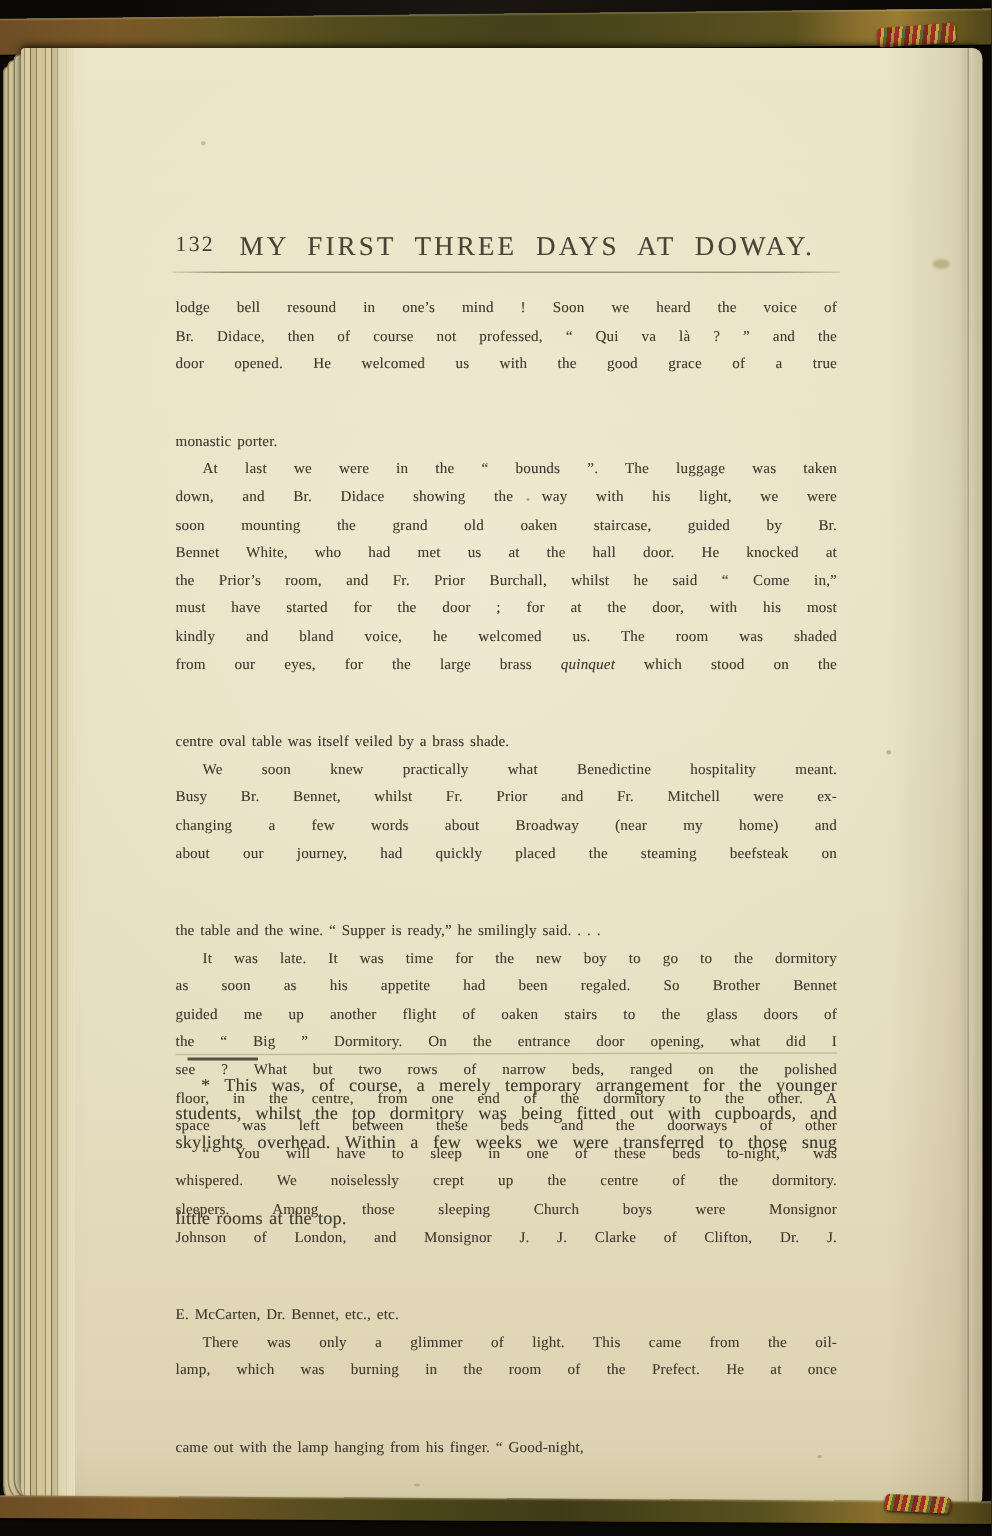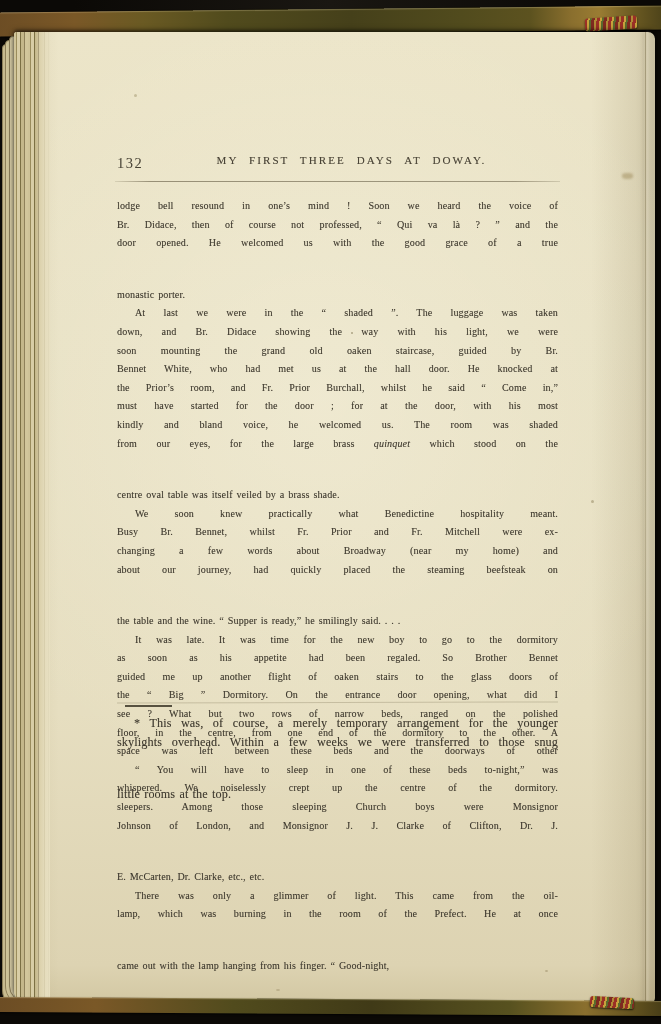--- a/index.html
+++ b/index.html
@@ -63,21 +63,21 @@
     background:linear-gradient(180deg, rgba(110,98,62,.45), rgba(110,98,62,.25) 50%, rgba(110,98,62,.5));
     box-shadow:2px 0 3px rgba(255,252,238,.5), -2px 0 3px rgba(120,105,70,.25);
   }
   
   #content{position:absolute;left:103px;top:90px;width:441px;color:#3f3a2f;}
   #running-header{position:relative;height:20px;margin-top:32px;}
   #page-number{
     position:absolute;left:0;top:1px;font-size:14.5px;letter-spacing:1.5px;color:#464134;
   }
   #running-title{
-    text-align:center;font-size:11px;letter-spacing:2.1px;word-spacing:6px;
+    text-align:center;font-size:18px;letter-spacing:2.1px;word-spacing:6px;
     color:#4a4437;padding-left:28px;
     text-shadow:0.2px 0.3px 0.4px rgba(70,64,50,.35);
   }
   #header-rule{
     position:relative;margin-top:7px;height:1px;width:445px;left:-2px;
     background:linear-gradient(90deg, rgba(95,86,62,.15), rgba(95,86,62,.6) 8%, rgba(95,86,62,.55) 90%, rgba(95,86,62,.2));
   }
   #body-text{margin-top:15px;}
   .line{
     height:18.6px;line-height:18.6px;overflow:hidden;
@@ -133,21 +133,21 @@
       <div id="header-rule"></div>
 
       <div id="body-text">
           <div class="para">
             <div class="line">lodge bell resound in one’s mind !  Soon we heard the voice of</div>
             <div class="line">Br. Didace, then of course not professed, “ Qui va là ? ” and the</div>
             <div class="line">door opened.  He welcomed us with the good grace of a true</div>
             <div class="line last">monastic porter.</div>
           </div>
           <div class="para">
-            <div class="line indent">At last we were in the “ shaded ”.  The luggage was taken</div>
+            <div class="line indent">At last we were in the “ bounds ”.  The luggage was taken</div>
             <div class="line">down, and Br. Didace showing the way with his light, we were</div>
             <div class="line">soon mounting the grand old oaken staircase, guided by Br.</div>
             <div class="line">Bennet White, who had met us at the hall door.  He knocked at</div>
             <div class="line">the Prior’s room, and Fr. Prior Burchall, whilst he said “ Come in,”</div>
             <div class="line">must have started for the door ; for at the door, with his most</div>
             <div class="line">kindly and bland voice, he welcomed us.  The room was shaded</div>
             <div class="line"><span>from our eyes, for the large brass </span><span class="it">quinquet</span><span> which stood on the</span></div>
             <div class="line last">centre oval table was itself veiled by a brass shade.</div>
           </div>
           <div class="para">
@@ -164,33 +164,34 @@
             <div class="line">the “ Big ” Dormitory.  On the entrance door opening, what did I</div>
             <div class="line">see ?  What but two rows of narrow beds, ranged on the polished</div>
             <div class="line">floor, in the centre, from one end of the dormitory to the other.  A</div>
             <div class="line">space was left between these beds and the doorways of other</div>
           </div>
           <div class="para">
             <div class="line indent">“ You will have to sleep in one of these beds to-night,” was</div>
             <div class="line">whispered.  We noiselessly crept up the centre of the dormitory.</div>
             <div class="line">sleepers.  Among those sleeping Church boys were Monsignor</div>
             <div class="line">Johnson of London, and Monsignor J. J. Clarke of Clifton, Dr. J.</div>
-            <div class="line last">E. McCarten, Dr. Clarke, etc., etc.</div>
+            <div class="line last">E. McCarten, Dr. Bennet, etc., etc.</div>
           </div>
           <div class="para">
             <div class="line indent">There was only a glimmer of light.  This came from the oil-</div>
             <div class="line">lamp, which was burning in the room of the Prefect.  He at once</div>
             <div class="line last">came out with the lamp hanging from his finger.  “ Good-night,</div>
           </div>
         </div>
 
       <div id="footnote-rule-faint"></div>
       <div id="footnote-rule"></div>
       <div id="footnote">
           <div class="line indent">* This was, of course, a merely temporary arrangement for the younger</div>
+          <div class="line">students, whilst the top dormitory was being fitted out with cupboards, and</div>
           <div class="line">skylights overhead.  Within a few weeks we were transferred to those snug</div>
           <div class="line last">little rooms at the top.</div>
         </div>
     </div>
 
     <div class="speck" id="speck-1"></div>
     <div class="speck" id="speck-2"></div>
     <div class="speck" id="speck-3"></div>
     <div class="speck" id="speck-4"></div>
     <div class="speck" id="speck-5"></div>

